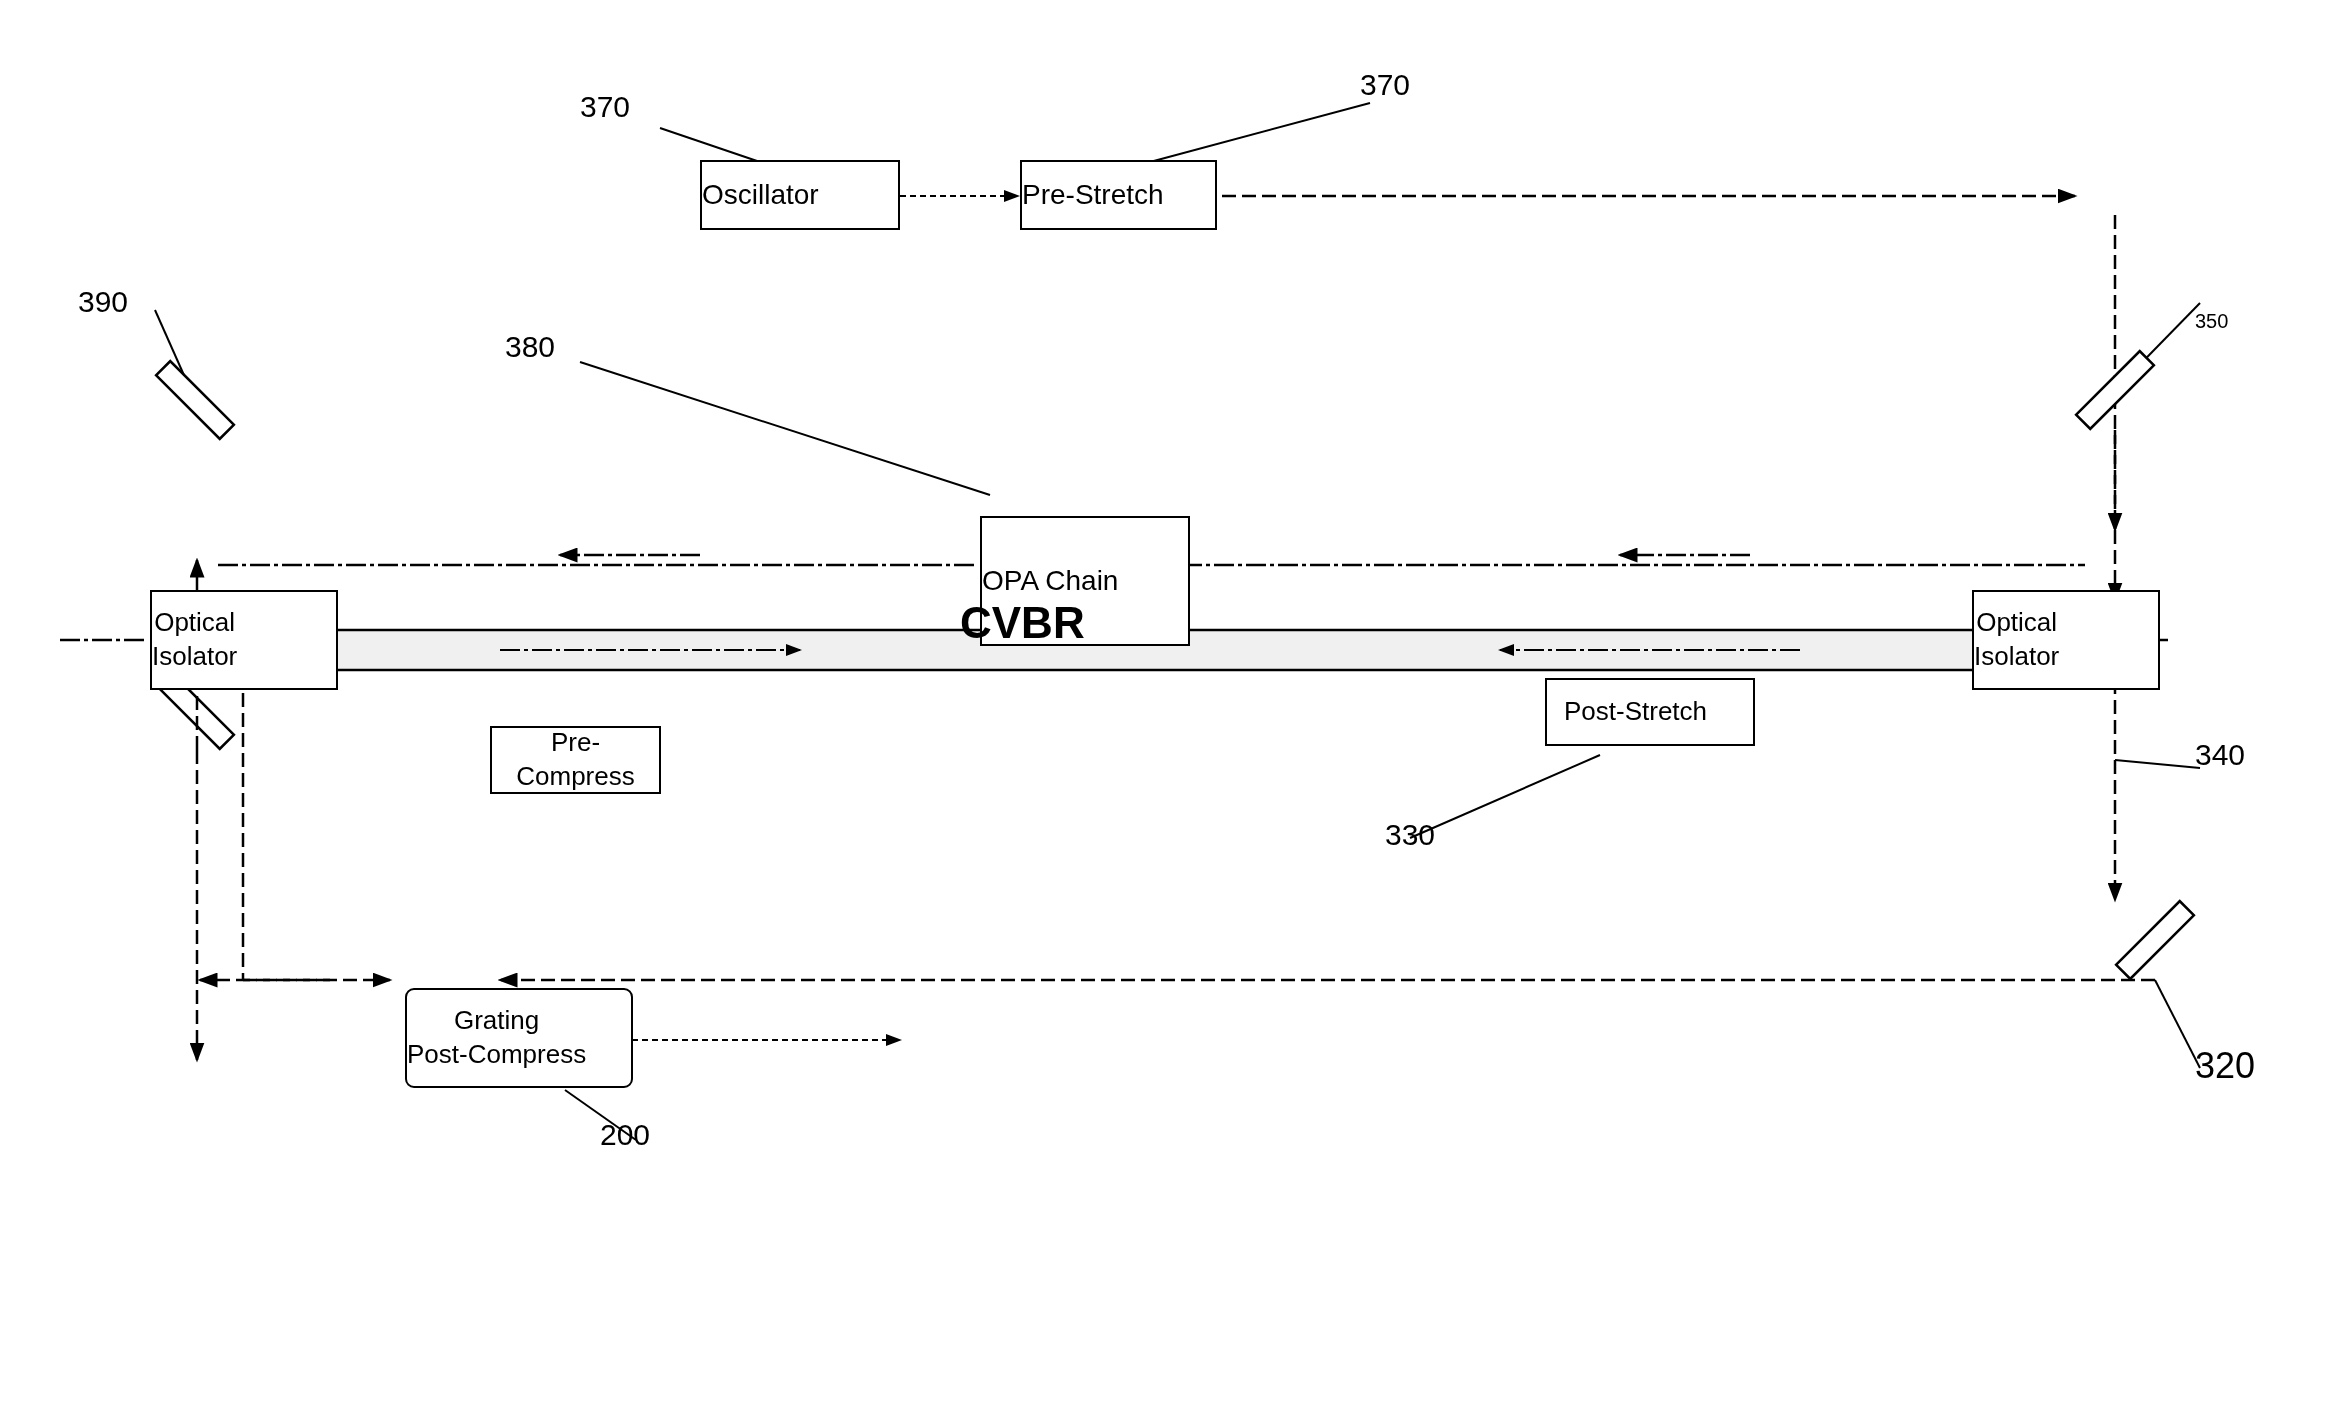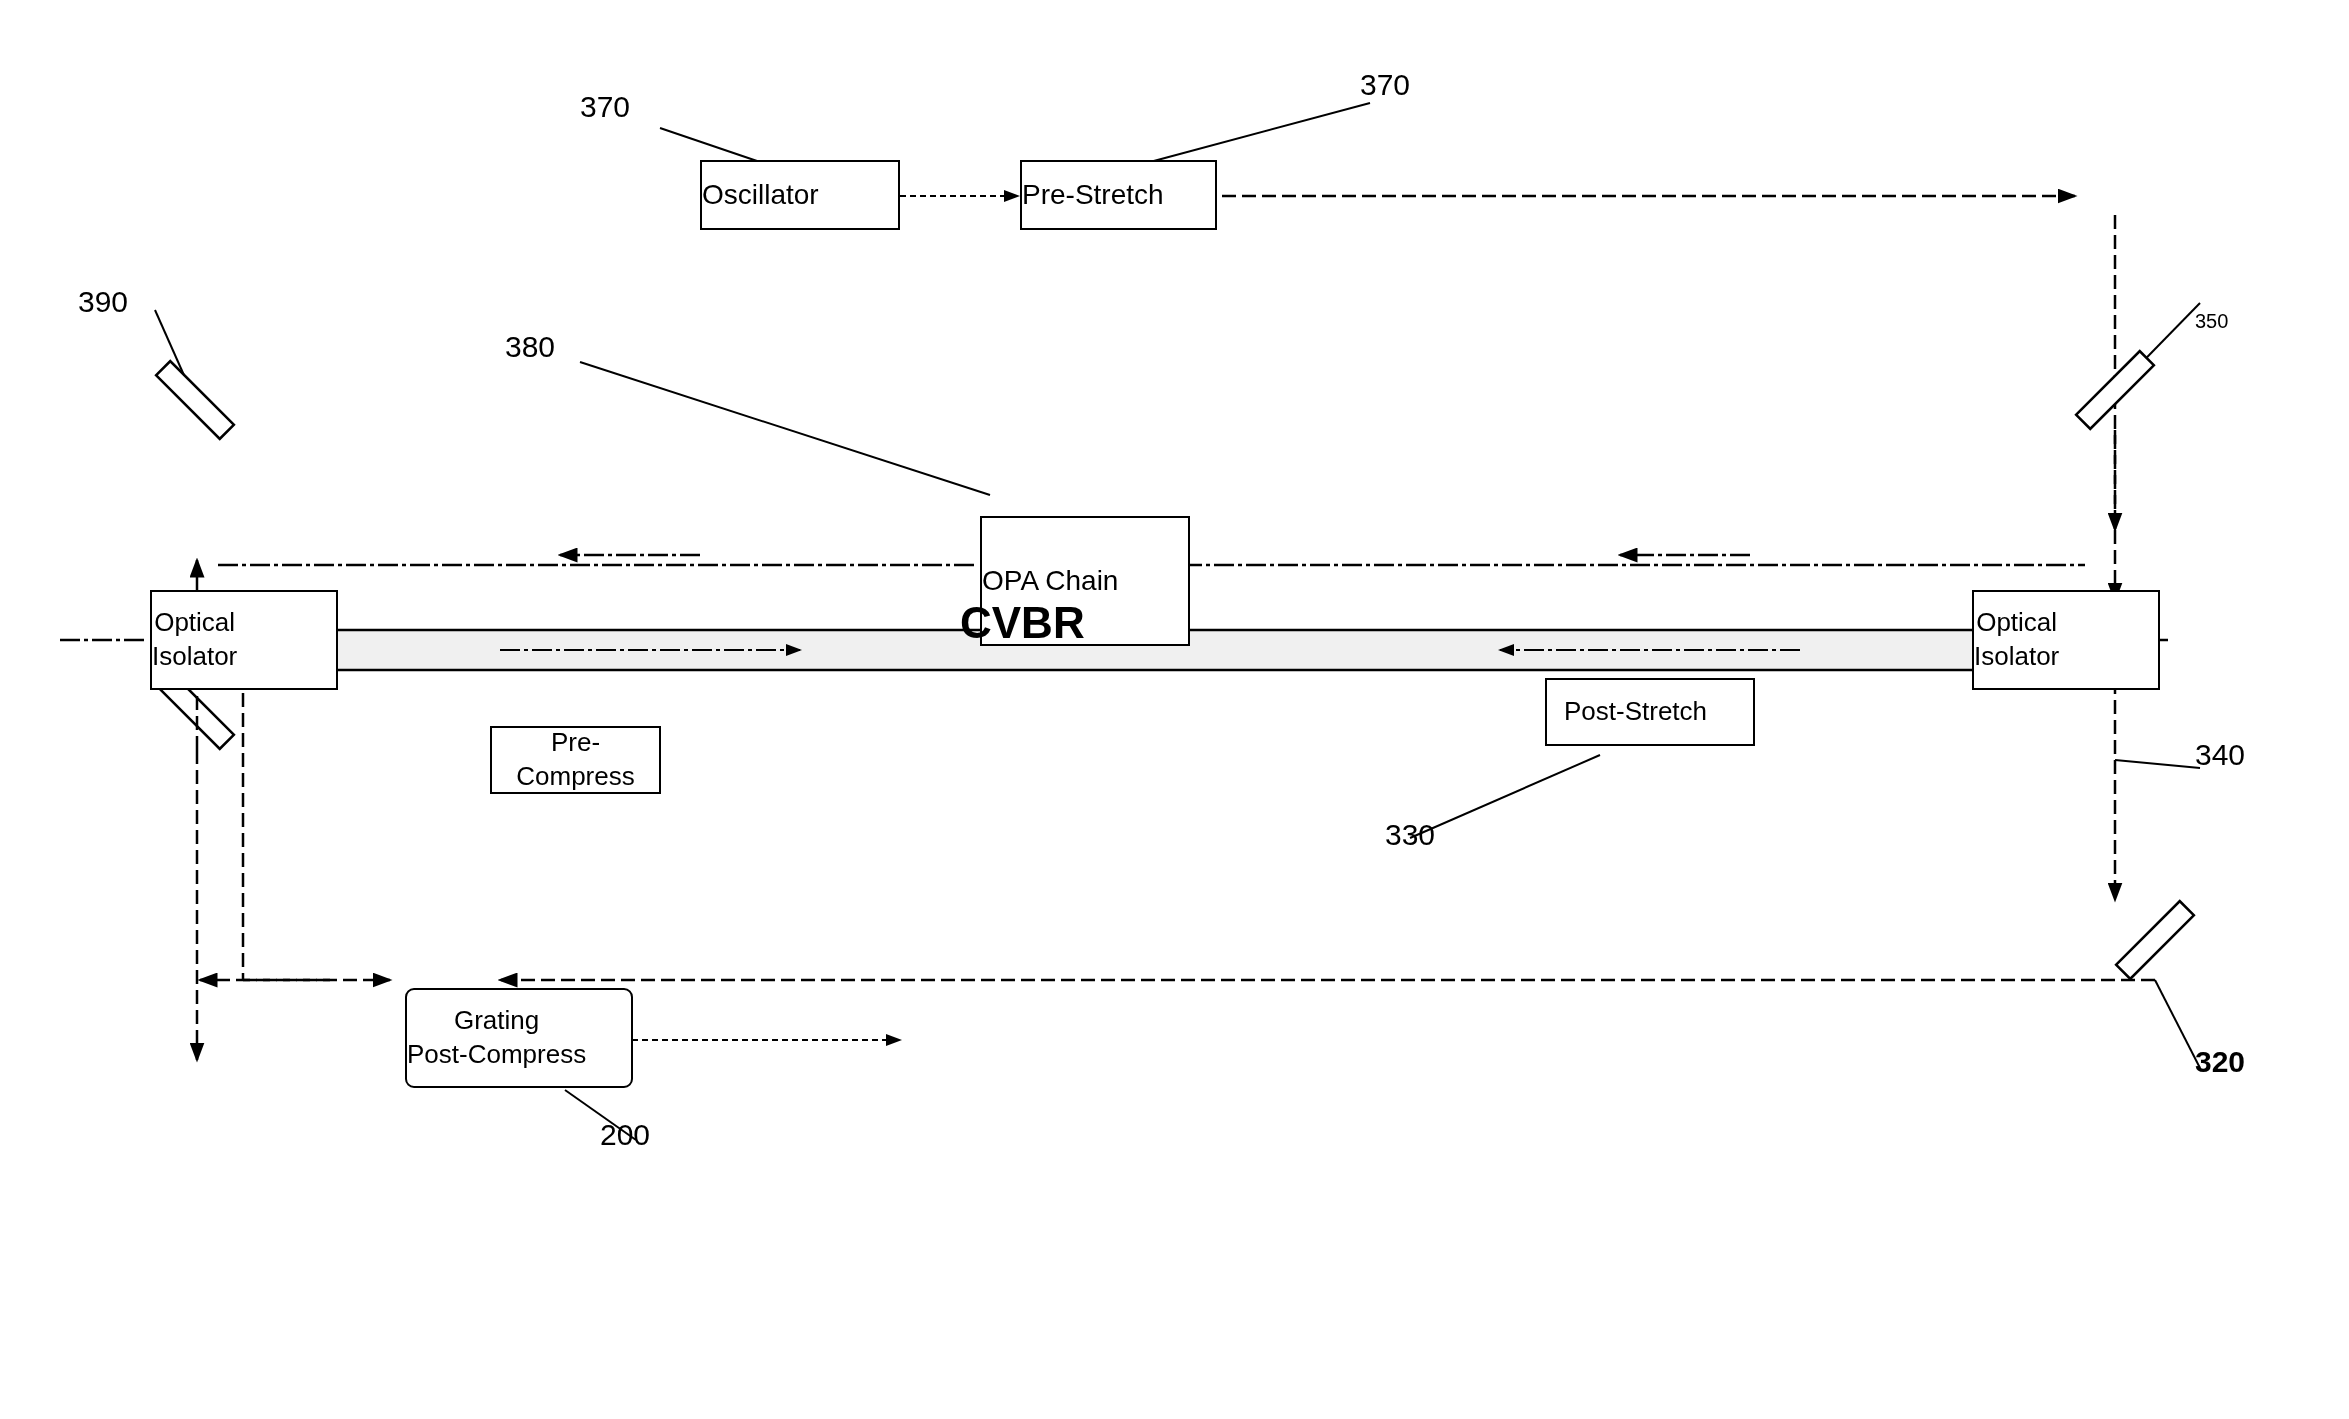--- a/index.html
+++ b/index.html
@@ -193,19 +193,19 @@
   <div class="label" style="left:78px; top:285px; font-size:30px;">390</div>
 
   <div class="label" style="left:505px; top:330px; font-size:30px;">380</div>
 
   <div class="label" style="left:2195px; top:270px; font-size:20px;margin-top:40px;">350</div>
 
   <div class="label" style="left:2195px; top:738px; font-size:30px;">340</div>
 
   <div class="label" style="left:1385px; top:818px; font-size:30px;">330</div>
 
-  <div class="label" style="left:2195px; top:1045px; font-size:30px;font-weight:bold;">320</div>
+  <div class="label" style="left:2195px; top:1045px; font-size:36px;">320</div>
 
   <div class="label" style="left:600px; top:1118px; font-size:30px;">200</div>
 
   <div class="label label-bold" style="left:960px; top:598px; font-size:44px; font-weight:bold;">CVBR</div>
 
 </div>
 
 </body></html>

